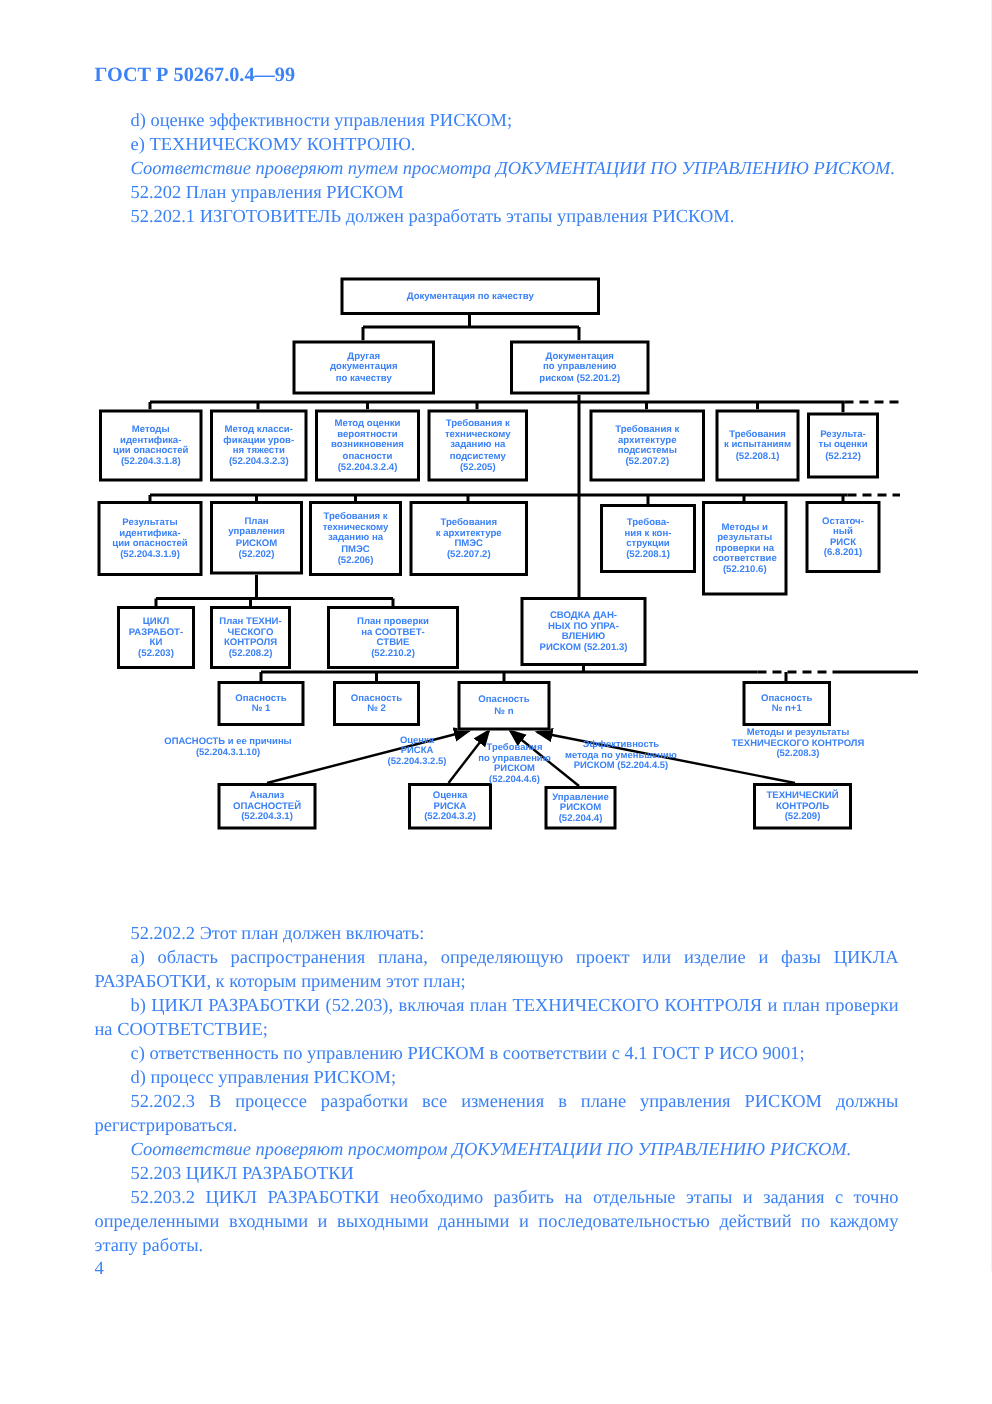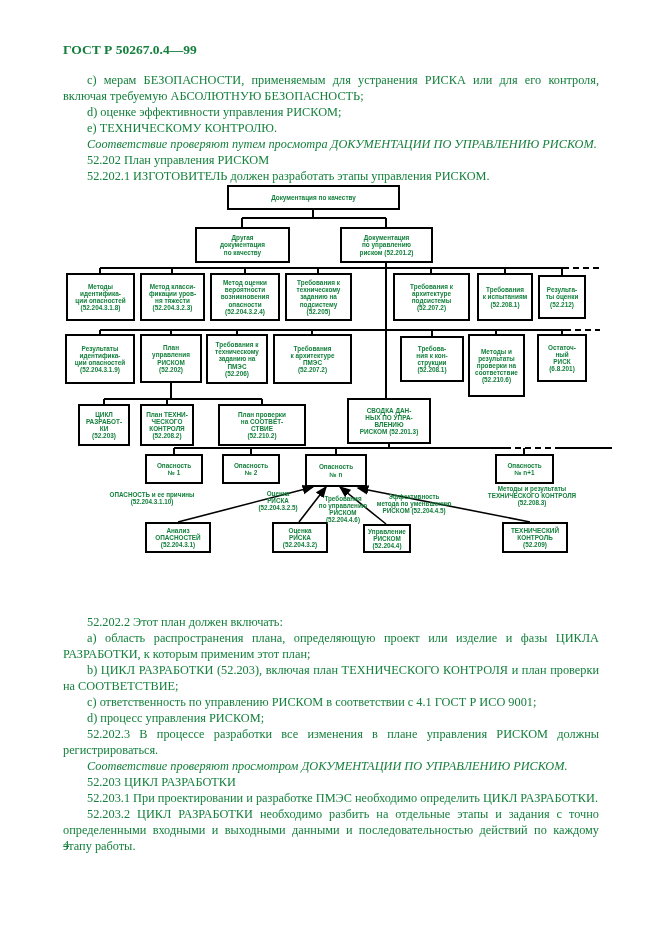--- a/index.html
+++ b/index.html
@@ -1,17 +1,17 @@
 <!DOCTYPE html>
 <html><head>
 <meta charset="utf-8">
 <style>
   html,body{margin:0;padding:0;background:#e8e8e8;}
   .page{position:relative;width:661px;height:936px;background:#ffffff;
-        font-family:"Liberation Serif",serif;color:#15803d;overflow:hidden;}
+        font-family:"Liberation Serif",serif;color:#3b82f6;overflow:hidden;}
   .doc-header{position:absolute;left:63px;top:42px;font-weight:bold;font-size:13.5px;}
   .textblock{position:absolute;left:63px;width:536px;font-size:12.3px;line-height:16px;text-align:justify;}
   .textblock p{margin:0;text-indent:24px;}
   .textblock p.italic{font-style:italic;}
   .textblock p.bold{font-weight:normal;}
   .caption{position:absolute;left:63px;top:576px;width:536px;text-align:center;font-size:12.3px;line-height:15px;}
   .page-num{position:absolute;left:63px;top:838px;font-size:12.5px;}
   .diagram{position:absolute;left:0;top:185px;width:661px;height:392px;}
   .diagram svg{position:absolute;left:0;top:0;}
   .dbox{position:absolute;box-sizing:border-box;border:2px solid #000;background:#fff;
@@ -23,21 +23,20 @@
         line-height:1.12;white-space:pre-line;}
 </style>
 </head>
 <body>
 
 <div class="page">
 
   <div class="doc-header">ГОСТ Р 50267.0.4—99</div>
 
   <div class="textblock" style="top:72px;">
-    <p>c) мерам БЕЗОПАСНОСТИ, применяемым для устранения РИСКА или для его контроля, включая требуемую АБСОЛЮТНУЮ БЕЗОПАСНОСТЬ;</p>
     <p>d) оценке эффективности управления РИСКОМ;</p>
     <p>e) ТЕХНИЧЕСКОМУ КОНТРОЛЮ.</p>
     <p class="italic">Соответствие проверяют путем просмотра ДОКУМЕНТАЦИИ ПО УПРАВЛЕНИЮ РИСКОМ.</p>
     <p class="bold">52.202 План управления РИСКОМ</p>
     <p>52.202.1 ИЗГОТОВИТЕЛЬ должен разработать этапы управления РИСКОМ.</p>
   </div>
 
   <div class="diagram">
     <svg width="661" height="392" viewBox="0 0 661 392">
       <defs>
@@ -219,19 +218,18 @@
 
   <div class="textblock" style="top:614px;">
     <p>52.202.2 Этот план должен включать:</p>
     <p>a) область распространения плана, определяющую проект или изделие и фазы ЦИКЛА РАЗРАБОТКИ, к которым применим этот план;</p>
     <p>b) ЦИКЛ РАЗРАБОТКИ (52.203), включая план ТЕХНИЧЕСКОГО КОНТРОЛЯ и план проверки на СООТВЕТСТВИЕ;</p>
     <p>c) ответственность по управлению РИСКОМ в соответствии с 4.1 ГОСТ Р ИСО 9001;</p>
     <p>d) процесс управления РИСКОМ;</p>
     <p>52.202.3 В процессе разработки все изменения в плане управления РИСКОМ должны регистрироваться.</p>
     <p class="italic">Соответствие проверяют просмотром ДОКУМЕНТАЦИИ ПО УПРАВЛЕНИЮ РИСКОМ.</p>
     <p class="bold">52.203 ЦИКЛ РАЗРАБОТКИ</p>
-    <p>52.203.1 При проектировании и разработке ПМЭС необходимо определить ЦИКЛ РАЗРАБОТКИ.</p>
     <p>52.203.2 ЦИКЛ РАЗРАБОТКИ необходимо разбить на отдельные этапы и задания с точно определенными входными и выходными данными и последовательностью действий по каждому этапу работы.</p>
   </div>
 
   <div class="page-num">4</div>
 
 </div>
 
 </body></html>

